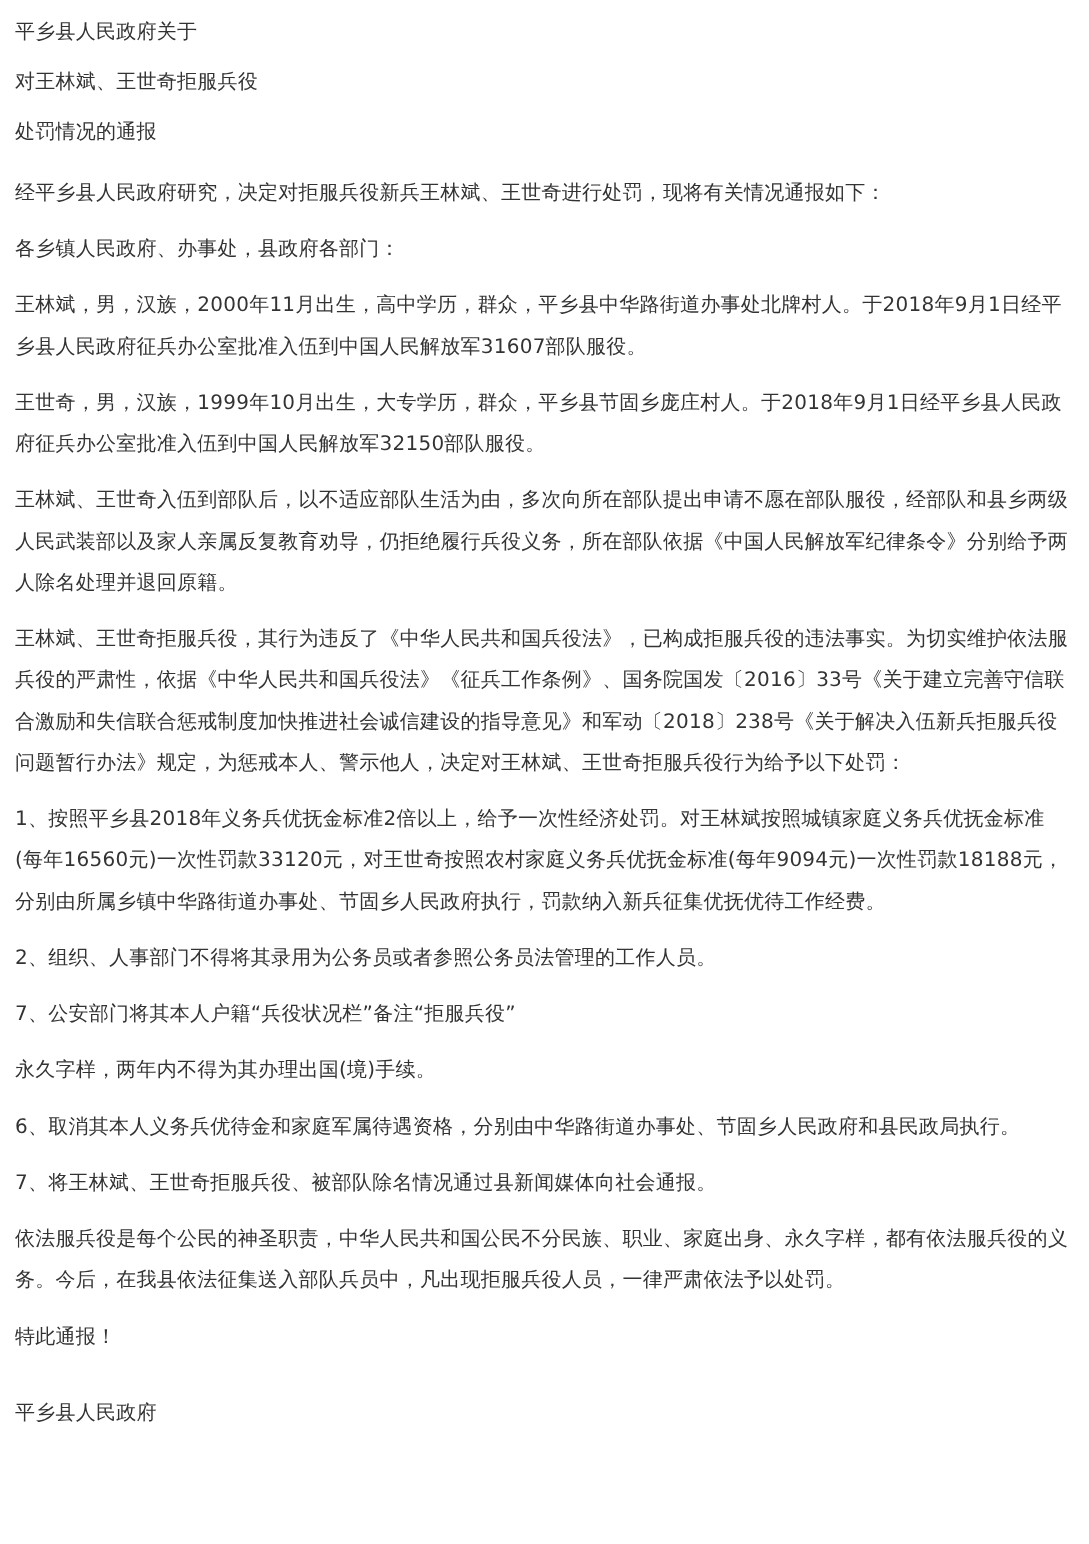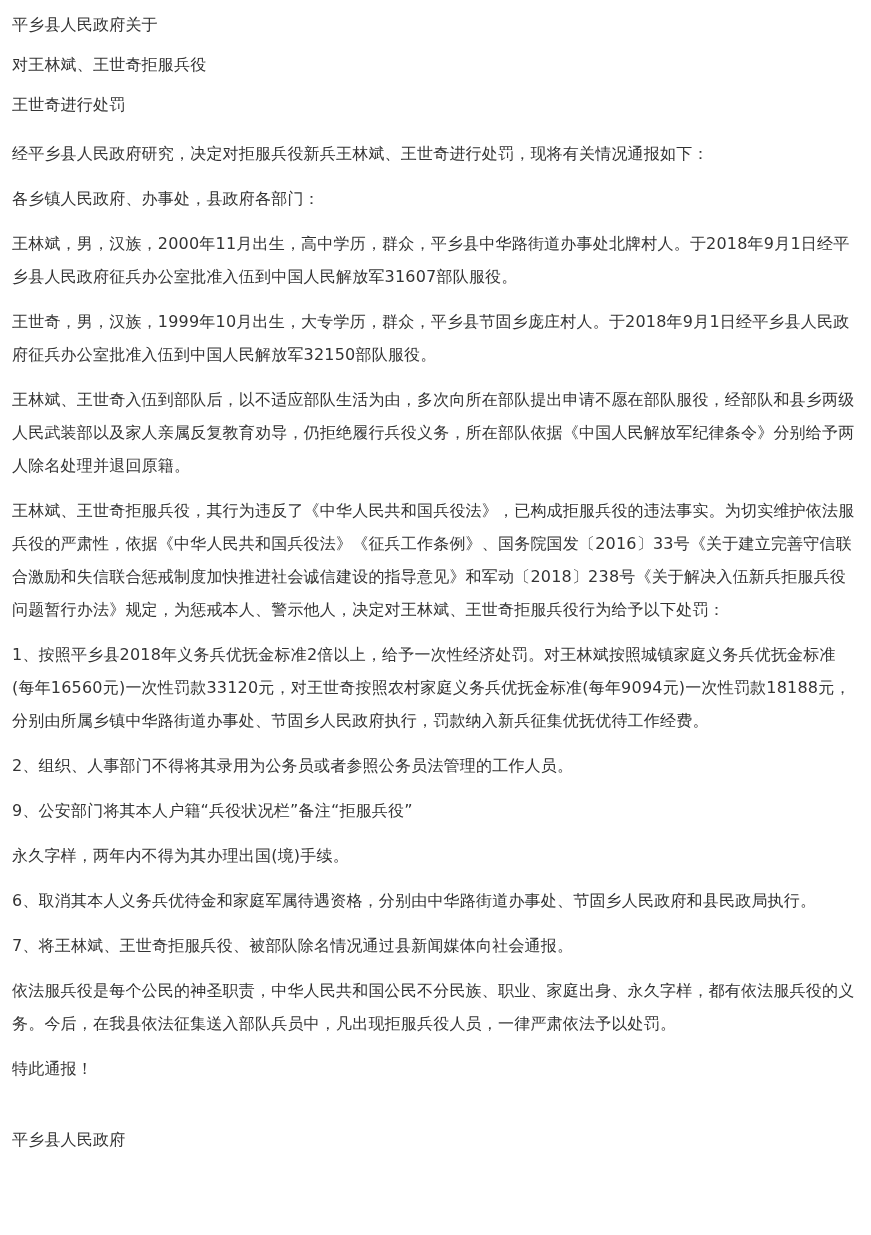--- a/index.html
+++ b/index.html
@@ -6,44 +6,44 @@
     body {
       width: 871px; height: 1235px; overflow: hidden;
       font-family: "DejaVu Sans", "Liberation Sans", sans-serif;
       color: #333333; font-size: 16px;
     }
     .doc { padding: 8px 16px 0 12px; }
     p { margin: 0; line-height: 33px; letter-spacing: 0.2px; }
     .title-line { margin-bottom: 7px; }
     .title-block { margin-bottom: 16px; }
     .para { margin-bottom: 12px; }
-    .sign { margin-top: 38px; }
+    .sign { margin-top: 28px; }
   </style>
 </head>
 <body>
 
 <div class="doc">
   <div class="title-block">
     <p class="title-line">平乡县人民政府关于</p>
     <p class="title-line">对王林斌、王世奇拒服兵役</p>
-    <p class="title-line">王世奇进行处罚</p>
+    <p class="title-line">处罚情况的通报</p>
   </div>
 
   <p class="para">经平乡县人民政府研究，决定对拒服兵役新兵王林斌、王世奇进行处罚，现将有关情况通报如下：</p>
 
   <p class="para">各乡镇人民政府、办事处，县政府各部门：</p>
   <p class="para">王林斌，男，汉族，2000年11月出生，高中学历，群众，平乡县中华路街道办事处北牌村人。于2018年9月1日经平乡县人民政府征兵办公室批准入伍到中国人民解放军31607部队服役。</p>
   <p class="para">王世奇，男，汉族，1999年10月出生，大专学历，群众，平乡县节固乡庞庄村人。于2018年9月1日经平乡县人民政府征兵办公室批准入伍到中国人民解放军32150部队服役。</p>
   <p class="para">王林斌、王世奇入伍到部队后，以不适应部队生活为由，多次向所在部队提出申请不愿在部队服役，经部队和县乡两级人民武装部以及家人亲属反复教育劝导，仍拒绝履行兵役义务，所在部队依据《中国人民解放军纪律条令》分别给予两人除名处理并退回原籍。</p>
   <p class="para">王林斌、王世奇拒服兵役，其行为违反了《中华人民共和国兵役法》，已构成拒服兵役的违法事实。为切实维护依法服兵役的严肃性，依据《中华人民共和国兵役法》《征兵工作条例》、国务院国发〔2016〕33号《关于建立完善守信联合激励和失信联合惩戒制度加快推进社会诚信建设的指导意见》和军动〔2018〕238号《关于解决入伍新兵拒服兵役问题暂行办法》规定，为惩戒本人、警示他人，决定对王林斌、王世奇拒服兵役行为给予以下处罚：</p>
 
   <div>
     <p class="para">1、按照平乡县2018年义务兵优抚金标准2倍以上，给予一次性经济处罚。对王林斌按照城镇家庭义务兵优抚金标准(每年16560元)一次性罚款33120元，对王世奇按照农村家庭义务兵优抚金标准(每年9094元)一次性罚款18188元，分别由所属乡镇中华路街道办事处、节固乡人民政府执行，罚款纳入新兵征集优抚优待工作经费。</p>
     <p class="para">2、组织、人事部门不得将其录用为公务员或者参照公务员法管理的工作人员。</p>
-    <p class="para">9、公安部门将其本人户籍“兵役状况栏”备注“拒服兵役”</p>
+    <p class="para">7、公安部门将其本人户籍“兵役状况栏”备注“拒服兵役”</p>
     <p class="para">永久字样，两年内不得为其办理出国(境)手续。</p>
     <p class="para">6、取消其本人义务兵优待金和家庭军属待遇资格，分别由中华路街道办事处、节固乡人民政府和县民政局执行。</p>
     <p class="para">7、将王林斌、王世奇拒服兵役、被部队除名情况通过县新闻媒体向社会通报。</p>
   </div>
 
   <p class="para">依法服兵役是每个公民的神圣职责，中华人民共和国公民不分民族、职业、家庭出身、永久字样，都有依法服兵役的义务。今后，在我县依法征集送入部队兵员中，凡出现拒服兵役人员，一律严肃依法予以处罚。</p>
   <p class="para">特此通报！</p>
 
   <p class="para sign">平乡县人民政府</p>
 

